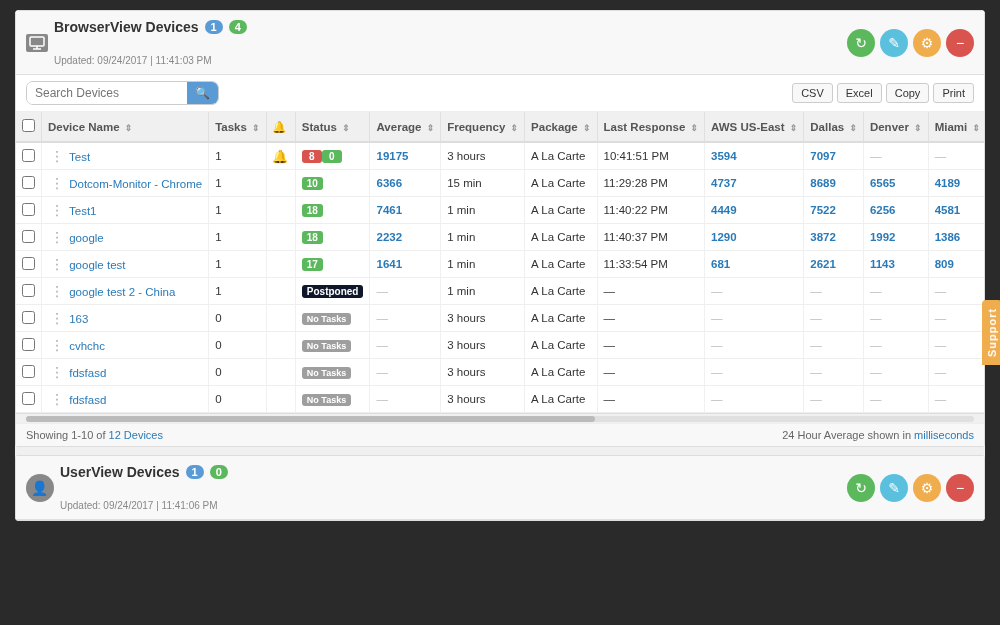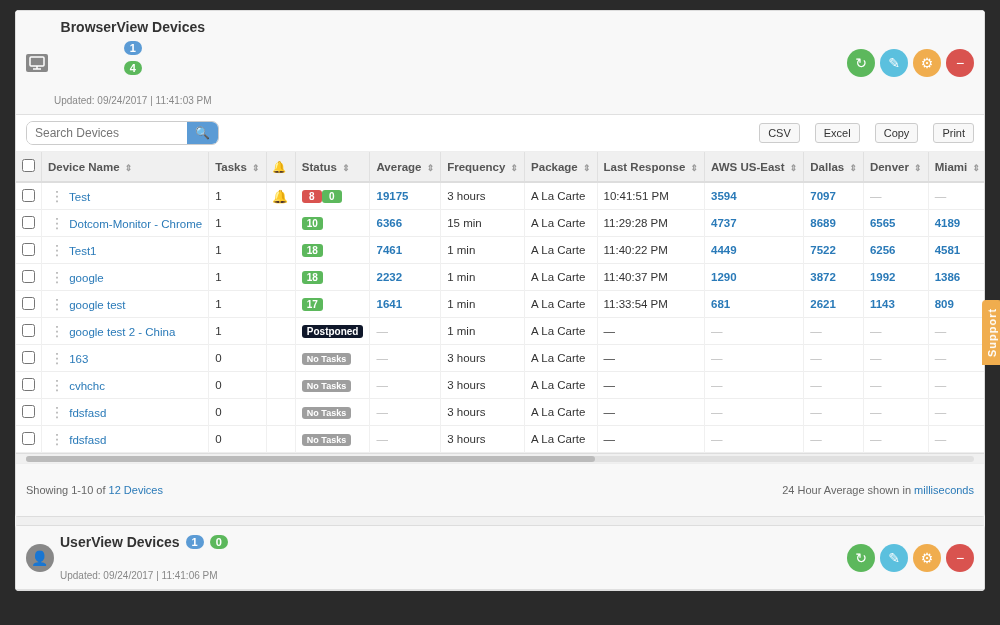--- a/index.html
+++ b/index.html
@@ -116,21 +116,21 @@
     .search-btn {
       background: #5b9bd5;
       border: none;
       padding: 4px 8px;
       cursor: pointer;
       color: #fff;
       font-size: 12px;
     }
     .export-btns {
       display: flex;
-      gap: 15px;
+      gap: 4px;
     }
     .export-btn {
       padding: 3px 8px;
       border: 1px solid #ccc;
       background: #f8f8f8;
       border-radius: 3px;
       cursor: pointer;
       font-size: 11px;
       color: #333;
     }
@@ -184,21 +184,21 @@
       font-weight: bold;
       color: #fff;
       min-width: 20px;
       text-align: center;
     }
     .status-red { background: #d9534f; }
     .status-green { background: #5cb85c; }
     .status-postponed { background: #0f172a; text-align: center; }
     .avg-value { color: #2a7ab8; font-weight: bold; }
     .footer-bar {
-      padding: 20px 10px;
+      padding: 5px 10px;
       background: #f8f8f8;
       border-top: 1px solid #eee;
       display: flex;
       align-items: center;
       justify-content: space-between;
       font-size: 11px;
       color: #666;
     }
     .footer-bar a { color: #2a7ab8; text-decoration: none; }
     
@@ -289,21 +289,21 @@
     <div class="panel-header">
       <div class="panel-title-section">
         <div class="panel-icon">
           <svg viewBox="0 0 16 14" fill="#fff">
               <rect x="1" y="1" width="14" height="9" rx="1" fill="none" stroke="#fff" stroke-width="1.5"></rect>
               <line x1="8" y1="10" x2="8" y2="13" stroke="#fff" stroke-width="1.5"></line>
               <line x1="4" y1="13" x2="12" y2="13" stroke="#fff" stroke-width="1.5"></line>
             </svg>
         </div>
         <div>
-          <div style="display:flex;align-items:center;gap:6px;flex-direction:column;">
+          <div style="display:flex;align-items:center;gap:6px;">
             <span class="panel-title">BrowserView Devices</span>
             <span class="badge badge-blue">1</span>
             <span class="badge badge-green">4</span>
           </div>
           <div class="panel-subtitle">Updated: 09/24/2017 | 11:41:03 PM</div>
         </div>
       </div>
       <div class="panel-actions">
         <button class="action-btn btn-green" title="Refresh">↻</button>
         <button class="action-btn btn-teal" title="Edit">✎</button>

